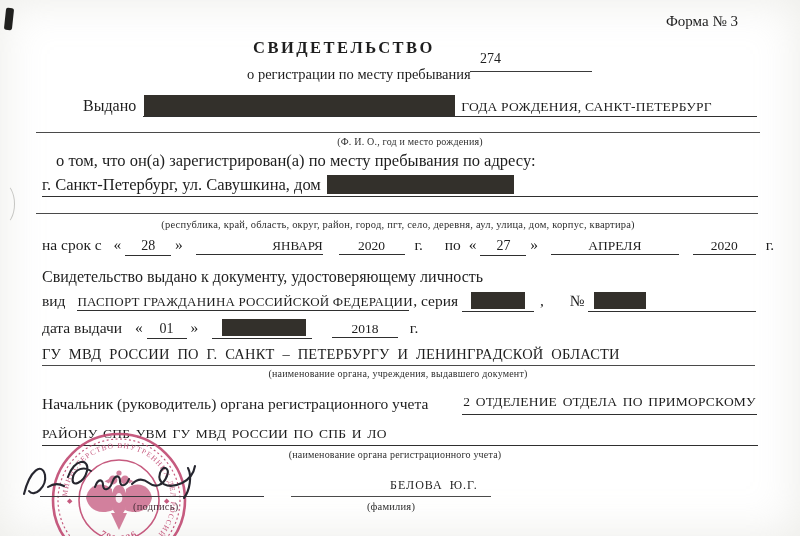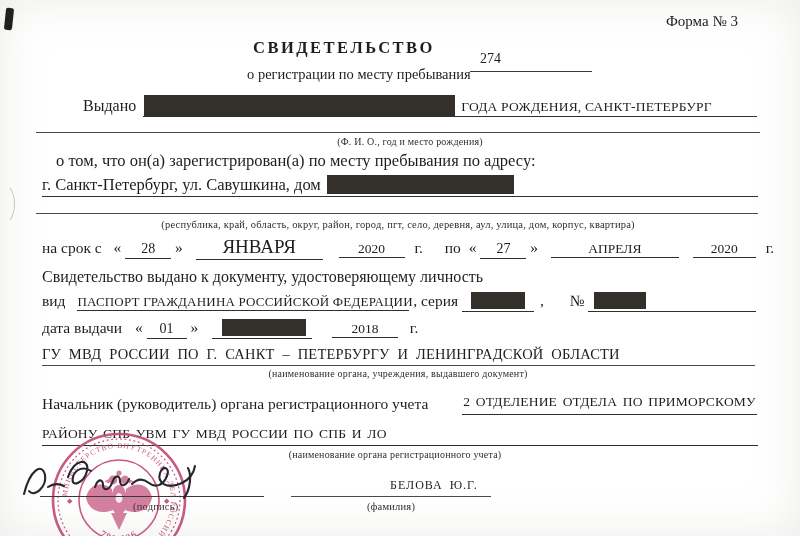--- a/index.html
+++ b/index.html
@@ -52,21 +52,21 @@
   </div>
   <div class="hl u15" style="left:42px;top:196px;width:716px;"></div>
   <div class="hl u10" style="left:36px;top:213px;width:722px;"></div>
   <div class="abs cap center" style="left:0px;top:219px;width:796px;font-size:10.5px;">(республика, край, область, округ, район, город, пгт, село, деревня, аул, улица, дом, корпус, квартира)</div>
 
   <div class="abs" style="left:42px;top:236px;font-size:15.5px;">
     <span>на срок с</span>
     <span style="margin-left:8px;">«</span>
     <span class="fill b" style="width:46px;font-size:14px;">28</span>
     <span>»</span>
-    <span class="fill b" style="width:127px;font-size:19px;margin-left:9px;">ЯНВАРЯ</span>
+    <span class="fill b" style="width:127px;font-size:13px;margin-left:9px;text-align:right;">ЯНВАРЯ</span>
     <span class="fill b" style="width:66px;font-size:13.5px;margin-left:12px;">2020</span>
     <span style="margin-left:6px;">г.</span>
     <span style="margin-left:18px;">по</span>
     <span style="margin-left:4px;">«</span>
     <span class="fill b" style="width:46px;font-size:14px;text-align:center;">27</span>
     <span>»</span>
     <span class="fill b" style="width:128px;font-size:13.5px;margin-left:9px;">АПРЕЛЯ</span>
     <span class="fill b" style="width:63px;font-size:13.5px;margin-left:10px;">2020</span>
     <span style="margin-left:6px;">г.</span>
   </div>

